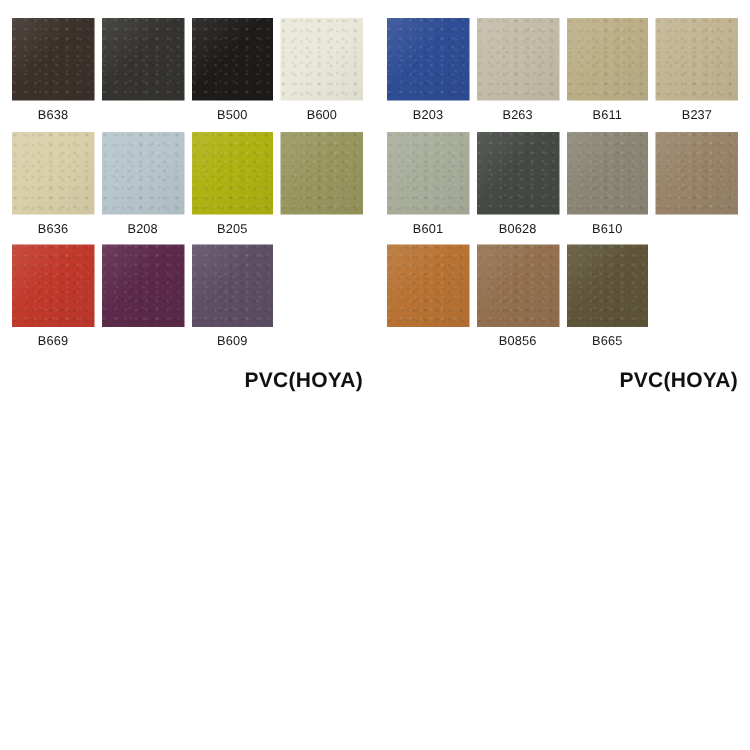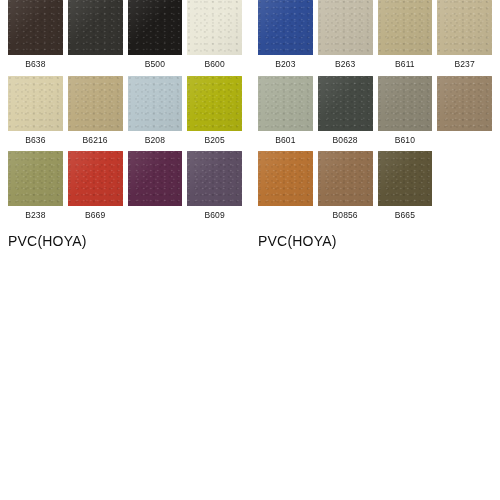--- a/index.html
+++ b/index.html
@@ -18,21 +18,21 @@
     width: 500px;
     height: 500px;
     position: relative;
     background: #ffffff;
   }
 
   .panels {
     display: flex;
     flex-direction: row;
     width: 500px;
-    padding-top: 0;
+    padding-top: 12px;
     box-sizing: border-box;
   }
 
   .panel {
     width: 250px;
     box-sizing: border-box;
     padding-left: 8px;
     padding-right: 8px;
   }
 
@@ -85,23 +85,23 @@
     font-size: 8.5px;
     color: #1a1a1a;
     padding-top: 5px;
     padding-bottom: 7px;
     letter-spacing: 0.1px;
     line-height: 1;
     white-space: nowrap;
   }
 
   .panel-caption {
-    text-align: left;
+    text-align: right;
     font-size: 14px;
-    font-weight: normal;
+    font-weight: bold;
     color: #111111;
     padding-top: 6px;
     letter-spacing: 0.2px;
     white-space: nowrap;
   }
 </style>
 </head>
 <body style="background: rgb(255, 255, 255);">
 
 <div id="chart-root">
@@ -142,27 +142,20 @@
         </div>
 
         <div class="cell">
           <div class="swatch" style="background-color: rgb(217, 207, 169);">
             <div class="grain"></div>
             <div class="sheen"></div>
           </div>
           <div class="swatch-label">B636</div>
         </div>
 
-        <div class="cell">
-          <div class="swatch" style="background-color: rgb(188, 171, 128);">
-            <div class="grain"></div>
-            <div class="sheen"></div>
-          </div>
-          <div class="swatch-label">B6216</div>
-        </div>
 
         <div class="cell">
           <div class="swatch" style="background-color: rgb(182, 198, 204);">
             <div class="grain"></div>
             <div class="sheen"></div>
           </div>
           <div class="swatch-label">B208</div>
         </div>
 
         <div class="cell">
@@ -171,21 +164,20 @@
             <div class="sheen"></div>
           </div>
           <div class="swatch-label">B205</div>
         </div>
 
         <div class="cell">
           <div class="swatch" style="background-color: rgb(152, 151, 95);">
             <div class="grain"></div>
             <div class="sheen"></div>
           </div>
-          <div class="swatch-label">B238</div>
         </div>
 
         <div class="cell">
           <div class="swatch" style="background-color: rgb(193, 57, 43);">
             <div class="grain"></div>
             <div class="sheen"></div>
           </div>
           <div class="swatch-label">B669</div>
         </div>
 

